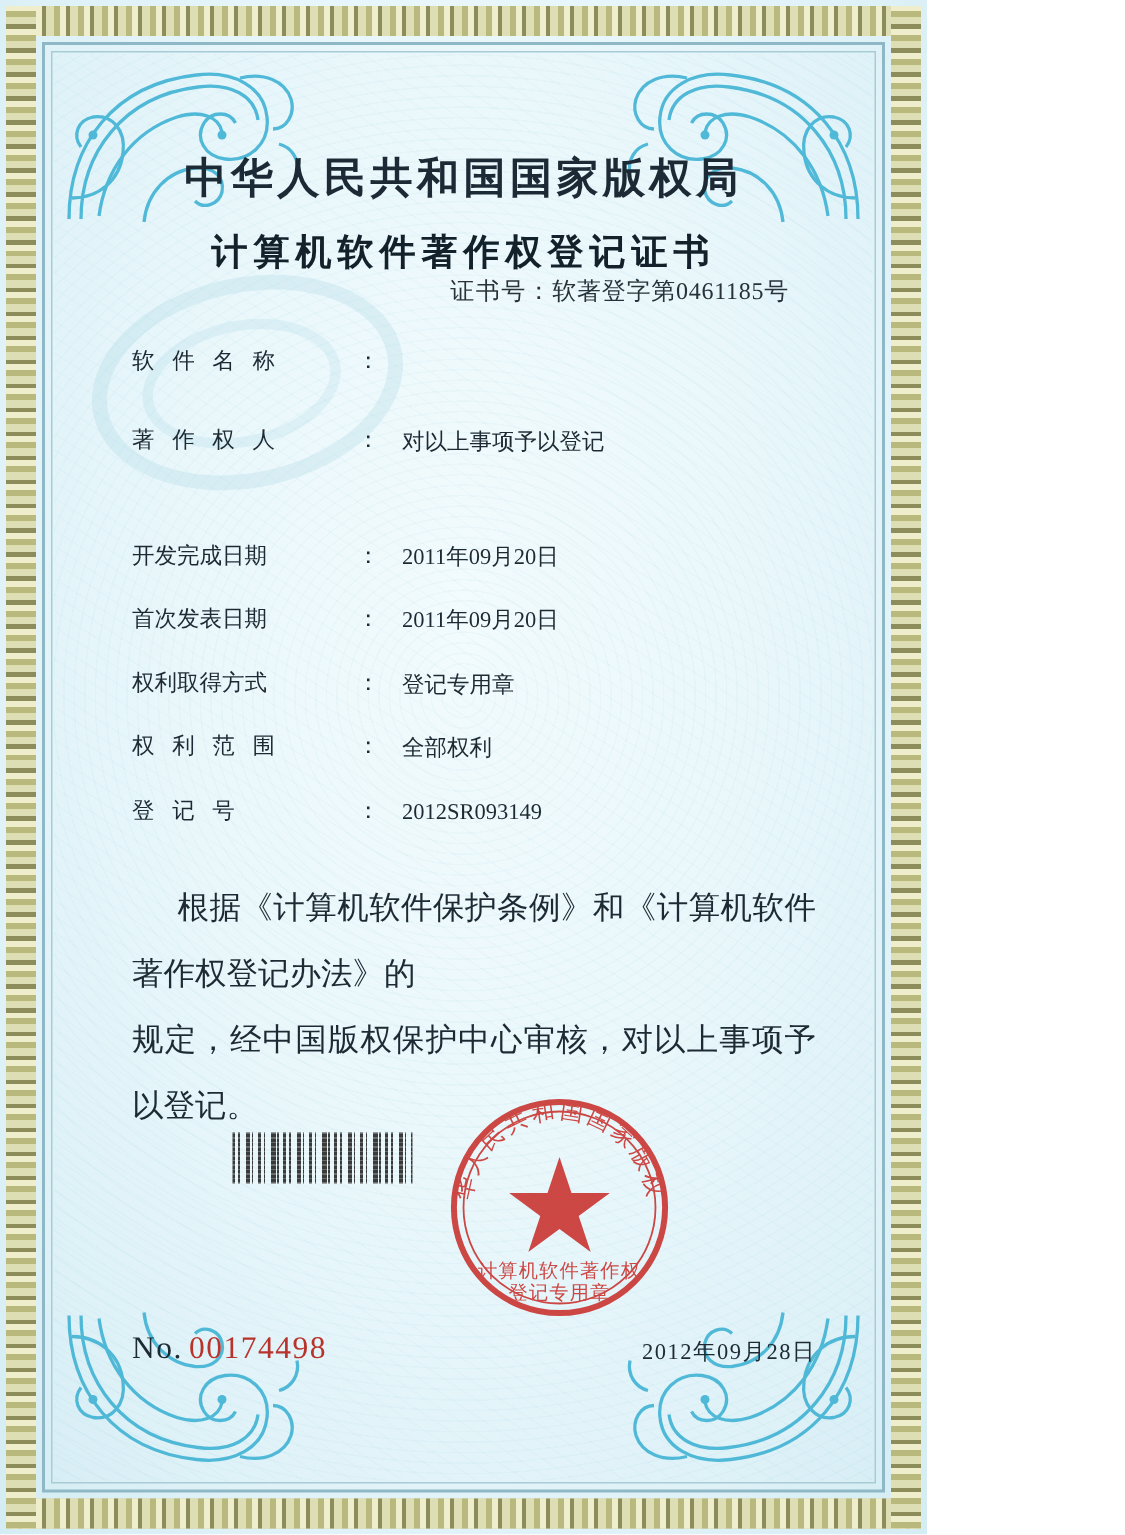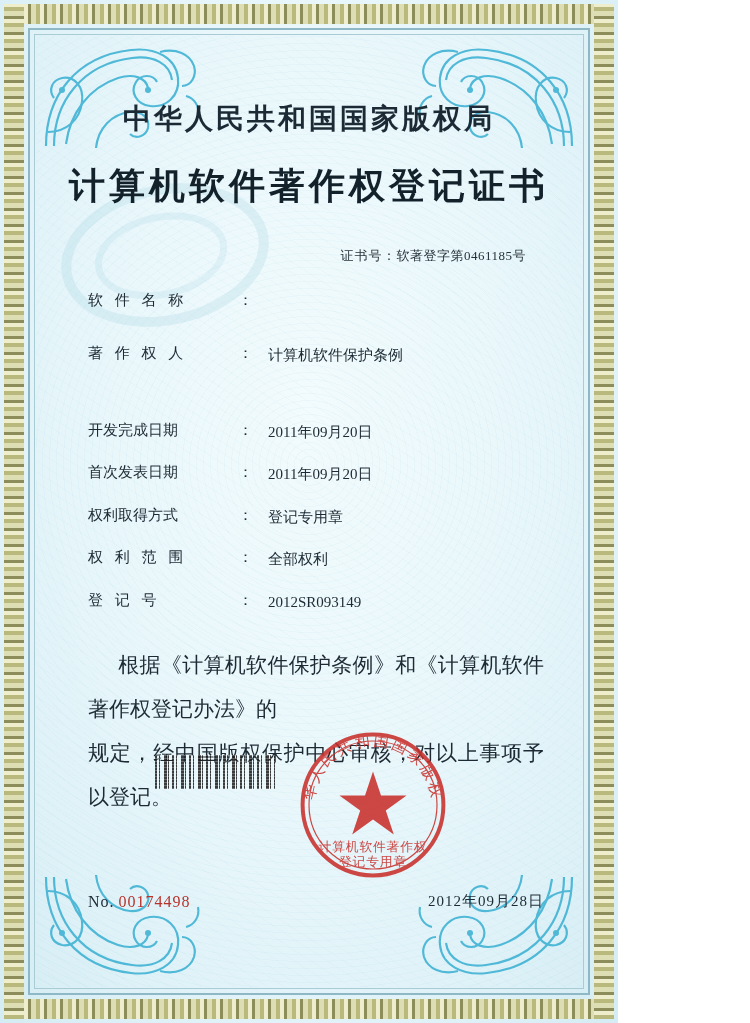--- a/index.html
+++ b/index.html
@@ -88,32 +88,31 @@
   .title-main {
     text-align: center;
     font-size: 28px;
     font-weight: bold;
     letter-spacing: 3px;
     color: #1b2a35;
     margin-top: 10px;
   }
   .title-sub {
     text-align: center;
-    font-size: 36px;
+    font-size: 24px;
     font-weight: bold;
     letter-spacing: 4px;
     color: #13212b;
-    margin-top: 24px;
+    margin-top: 14px;
   }
 
   .cert-no {
     text-align: right;
-    font-size: 13px;
+    font-size: 16px;
     color: #27323a;
-    margin-top: 36px;
     padding-right: 32px;
     letter-spacing: 0.5px;
   }
   .cert-no .cno-label { letter-spacing: 1px; }
 
   .field-block { margin-top: 26px; padding-left: 28px; }
 
   .field-row {
     display: flex;
     align-items: flex-start;
@@ -191,21 +190,21 @@
     bottom: 52px;
     display: flex;
     justify-content: space-between;
     align-items: flex-end;
     font-size: 15px;
     color: #1d2a33;
   }
   .serial {
     color: #b8332c;
     letter-spacing: 1px;
-    font-size: 16px;
+    font-size: 21px;
   }
   .serial .no-prefix { color: #1d2a33; margin-right: 4px; }
   .issue-date { letter-spacing: 1px; }
 
   
   .watermark {
     position: absolute;
     left: 60px;
     top: 185px;
     width: 190px;
@@ -306,21 +305,21 @@
       <div class="field-row">
         <div class="field-label">软 件 名 称</div>
         <div class="field-colon">：</div>
       </div>
 
       <div class="gap-md"></div>
 
       <div class="field-row">
         <div class="field-label">著 作 权 人</div>
         <div class="field-colon">：</div>
-        <div class="field-value">计算机软件保护条例</div>
+        <div class="field-value">对以上事项予以登记</div>
       </div>
 
       <div class="gap-lg"></div>
 
       <div class="field-row">
         <div class="field-label tight">开发完成日期</div>
         <div class="field-colon">：</div>
         <div class="field-value">2011年09月20日</div>
       </div>
 

